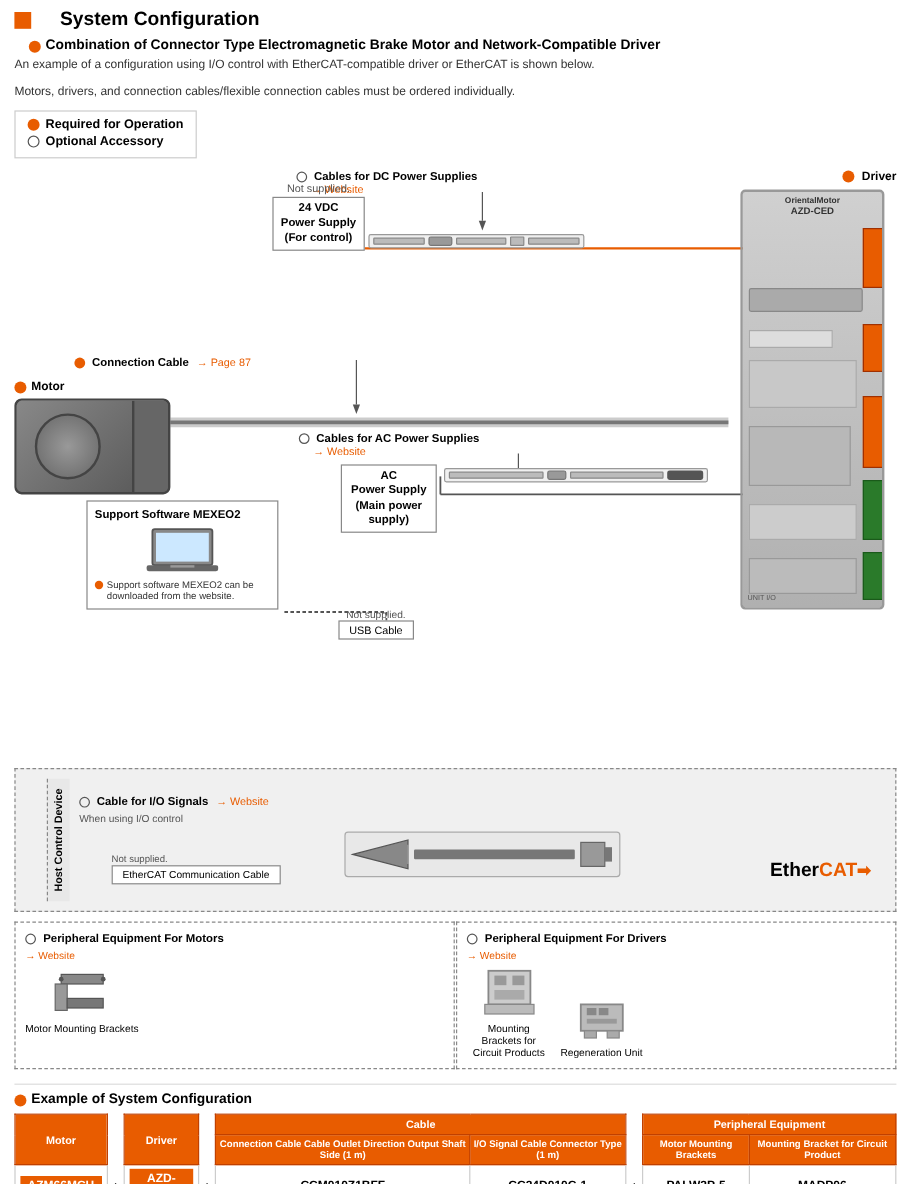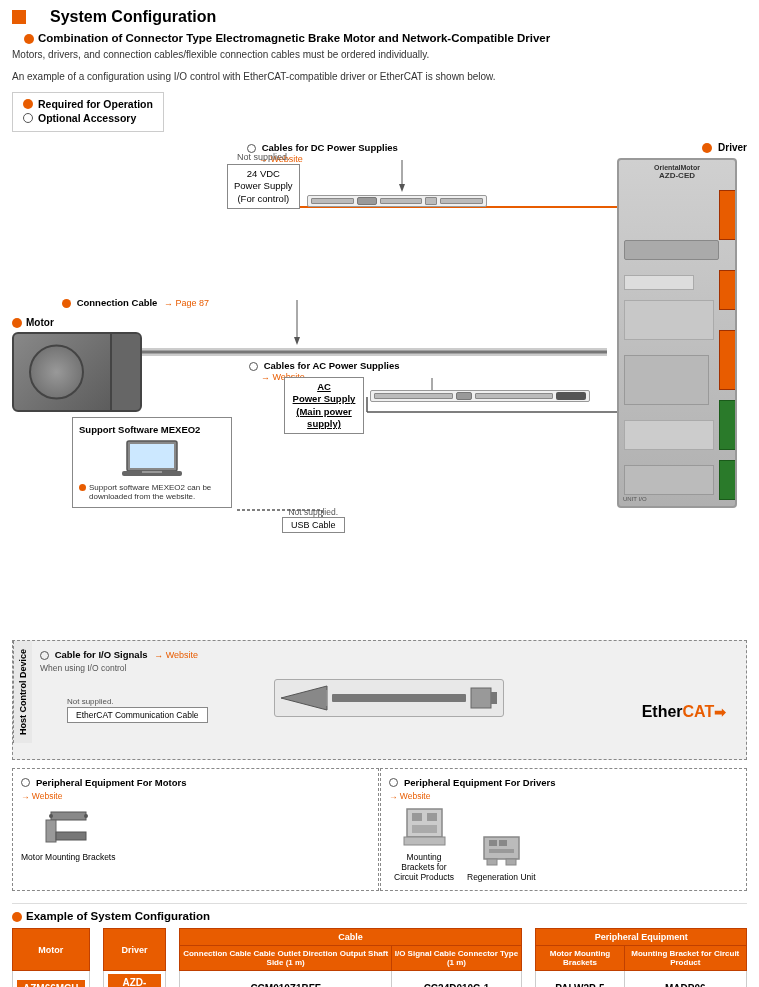--- a/index.html
+++ b/index.html
@@ -107,21 +107,21 @@
     }
     .dc-label-top {
       font-size: 9px;
       color: #555;
       margin-bottom: 2px;
     }
     .dc-power-box {
       border: 1.5px solid #888;
       padding: 3px 6px;
       font-size: 9.5px;
-      font-weight: normal;
+      font-weight: bold;
       text-align: center;
       background: #fff;
       line-height: 1.3;
     }
 
     
     .driver-area {
       position: absolute;
       right: 0; top: 0;
       width: 130px;
@@ -221,23 +221,22 @@
       transform: translateY(-50%);
       width: 55px; height: 55px;
       border-radius: 50%;
       background: radial-gradient(circle, #999, #666);
       border: 2px solid #444;
     }
 
     
     .ac-box {
       position: absolute;
-      left: 272px; top: 235px;
+      left: 272px; top: 245px;
       text-align: center;
-      text-decoration: underline;
     }
     .ac-power-box {
       border: 1.5px solid #888;
       padding: 3px 6px;
       font-size: 9.5px;
       font-weight: bold;
       text-align: center;
       background: #fff;
       line-height: 1.3;
       width: 80px;
@@ -294,21 +293,22 @@
     }
 
     
     .host-box {
       border: 1.5px dashed #888;
       background: #f0f0f0;
       margin-bottom: 8px;
       position: relative;
       height: 120px;
       display: flex;
-      align-items: flex-start;
+      align-items: center;
+      padding-left: 26px;
     }
     .host-vertical-label {
       writing-mode: vertical-rl;
       transform: rotate(180deg);
       font-size: 9px;
       font-weight: bold;
       border-right: 1.5px dashed #888;
       padding: 8px 4px;
       background: #e8e8e8;
       display: flex;
@@ -502,22 +502,22 @@
   <div class="section-header">
     <div class="orange-square"></div>
     <span class="section-title">System Configuration</span>
   </div>
 
   
   <div class="combo-header">
     <div class="orange-dot"></div>
     <span class="combo-title">Combination of Connector Type Electromagnetic Brake Motor and Network-Compatible Driver</span>
   </div>
+  <div class="combo-desc">An example of a configuration using I/O control with EtherCAT-compatible driver or EtherCAT is shown below.</div>
   <div class="combo-desc">Motors, drivers, and connection cables/flexible connection cables must be ordered individually.</div>
-  <div class="combo-desc">An example of a configuration using I/O control with EtherCAT-compatible driver or EtherCAT is shown below.</div>
 
   
   <div class="legend-box">
     <div class="legend-item">
       <div class="radio-filled"></div>
       <span class="legend-text">Required for Operation</span>
     </div>
     <div class="legend-item">
       <div class="radio-empty"></div>
       <span class="legend-text">Optional Accessory</span>

